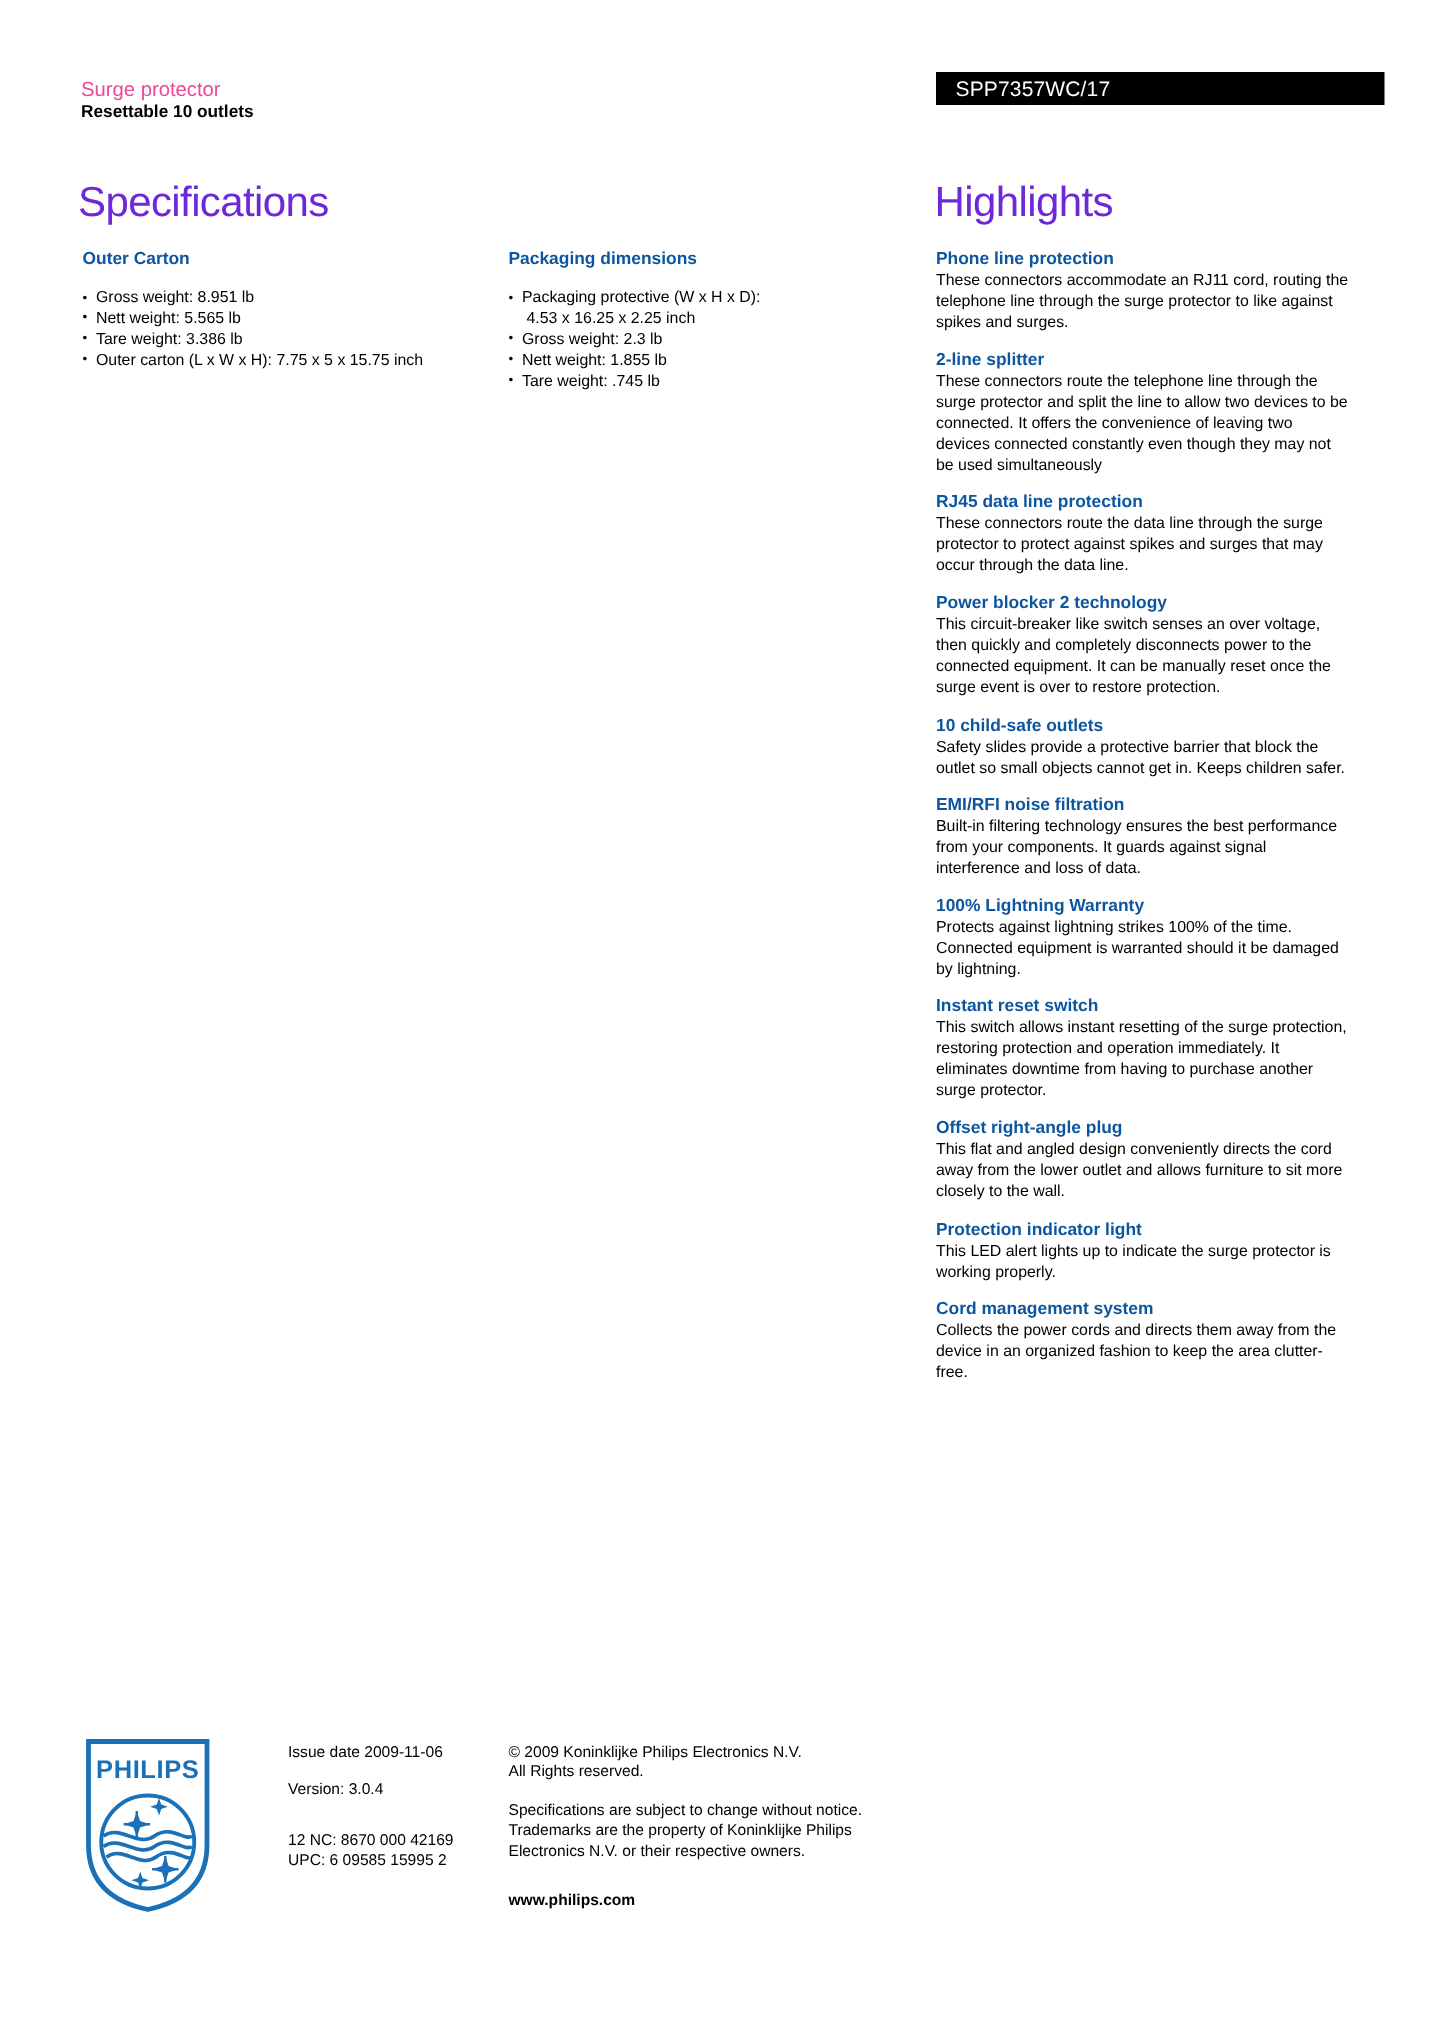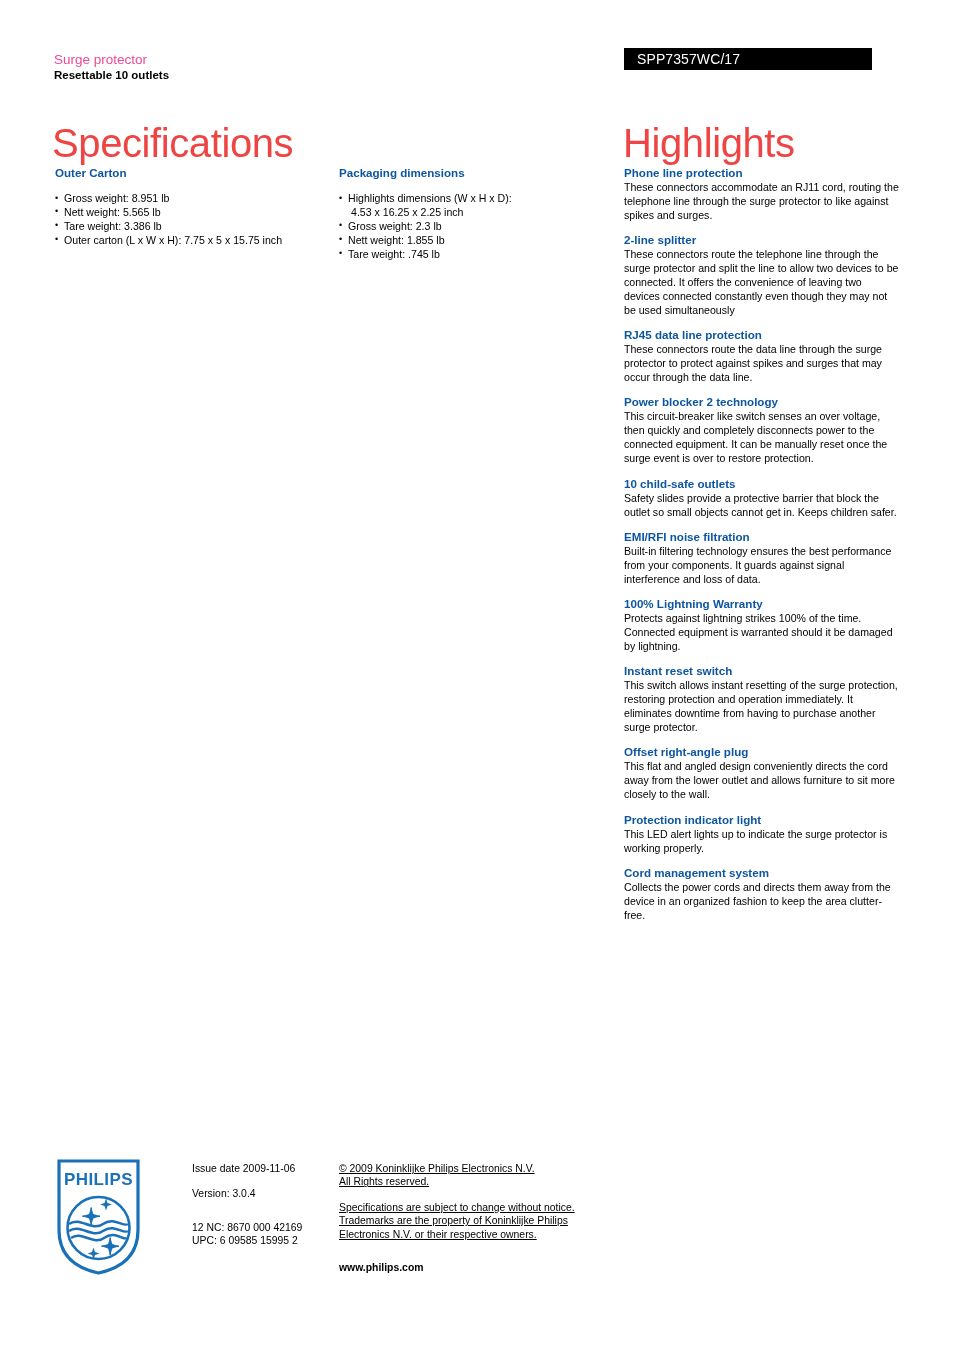--- a/index.html
+++ b/index.html
@@ -37,38 +37,38 @@
     font-size: 11.5px;
     line-height: 14px;
     color: #000;
     font-weight: bold;
   }
 
   .code-bar {
     position: absolute;
     left: 624px;
     top: 48px;
-    width: 248px;
+    width: 299px;
     height: 22px;
     background: #000000;
   }
   .code-bar span {
     position: absolute;
     left: 13px;
     top: 3px;
     color: #ffffff;
     font-size: 14px;
     letter-spacing: 0.1px;
   }
 
   .big-title {
     position: absolute;
-    font-size: 40px;
+    font-size: 28px;
     font-weight: normal;
-    color: #ef4444;
+    color: #6d28d9;
     letter-spacing: -0.4px;
     line-height: 44px;
   }
   .big-title.left  { left: 52px;  top: 94px; }
   .big-title.right { left: 623px; top: 94px; }
 
   
   .col {
     position: absolute;
     font-size: 10.6px;
@@ -141,21 +141,21 @@
     position: absolute;
     font-size: 10.4px;
     line-height: 13.4px;
     color: #000;
   }
   .foot-a { left: 192px; top: 12px; width: 140px; }
   .foot-b { left: 339px; top: 12px; width: 270px; }
 
   .foot-a .blk { margin-bottom: 12px; }
   .foot-a .blk.last { margin-bottom: 0; margin-top: 20px; }
-  .foot-b .blk { margin-bottom: 12px; text-decoration: underline; }
+  .foot-b .blk { margin-bottom: 12px; }
   .foot-b .web { font-weight: bold; margin-top: 20px; }
 </style>
 </head>
 <body>
 
 <div class="page">
 
   <div class="product-kicker">
     <div class="line1">Surge protector</div>
     <div class="line2">Resettable 10 outlets</div>
@@ -178,21 +178,21 @@
         <li>Outer carton (L x W x H): 7.75 x 5 x 15.75 inch</li>
       </ul>
     </div>
   </div>
 
   <div class="col col-spec2">
     <div class="spec-group">
       <h3>Packaging dimensions</h3>
       <ul class="spec-list">
         <li>
-          <span>Highlights dimensions (W x H x D):</span>
+          <span>Packaging protective (W x H x D):</span>
           <span class="cont">4.53 x 16.25 x 2.25 inch</span>
         </li>
         <li>Gross weight: 2.3 lb</li>
         <li>Nett weight: 1.855 lb</li>
         <li>Tare weight: .745 lb</li>
       </ul>
     </div>
   </div>
 
   <div class="col col-high">

